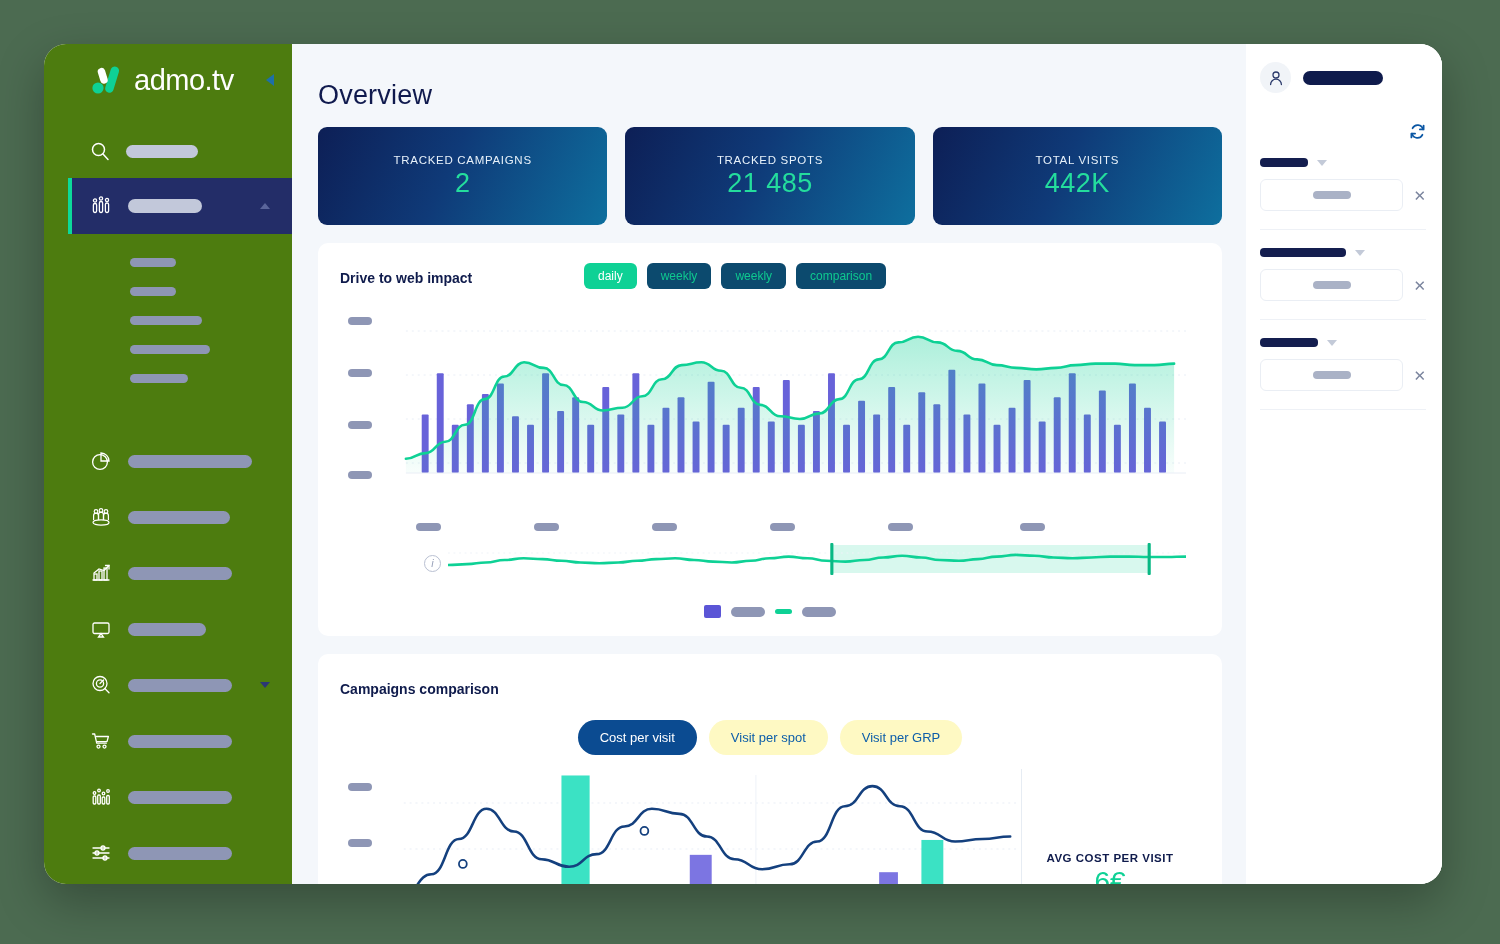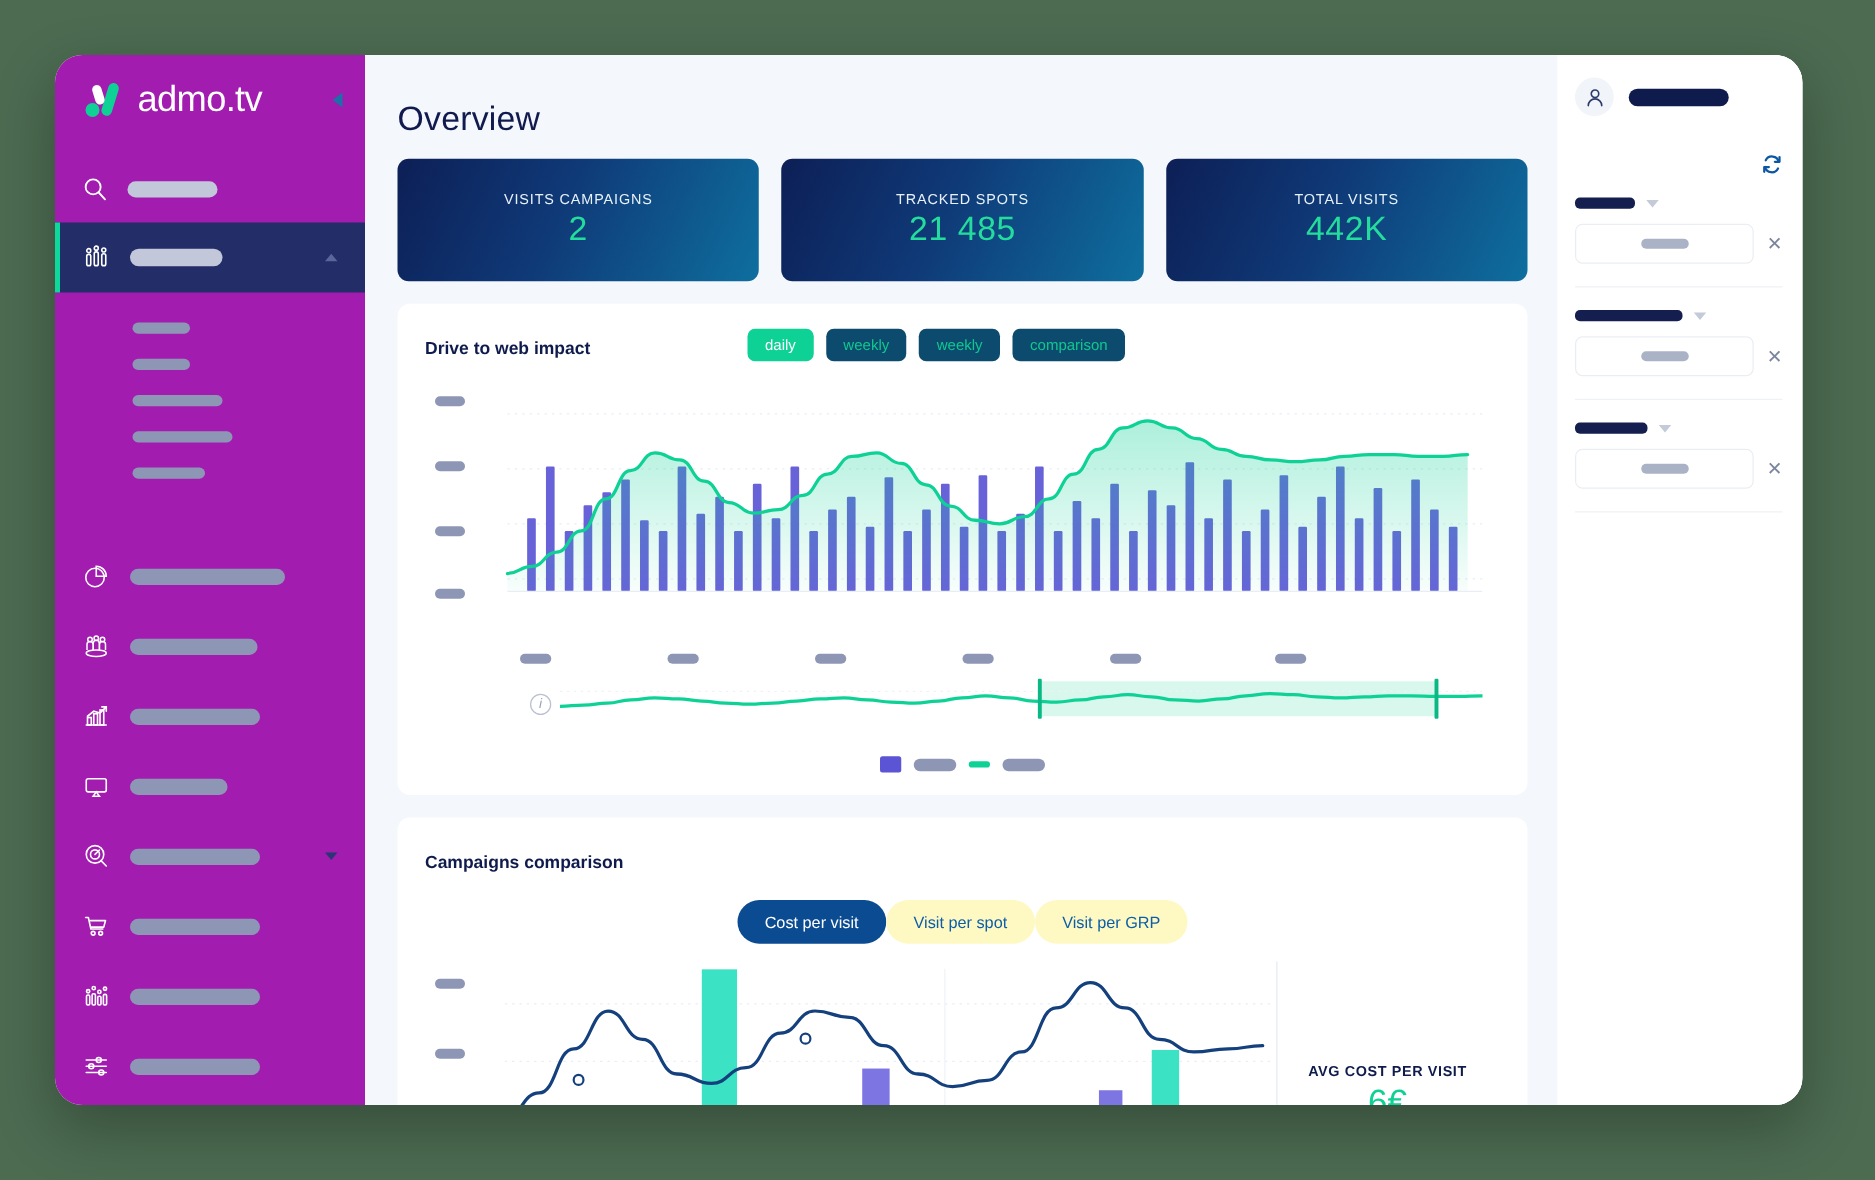--- a/index.html
+++ b/index.html
@@ -18,23 +18,24 @@
     border-radius: 22px;
     overflow: hidden;
     display: flex;
     box-shadow: 0 18px 48px rgba(0,0,0,.28);
     background: #fff;
   }
 
   
   .sidebar {
     width: 248px; flex: 0 0 248px;
-    background: #a21caf;
+    background: #4d7c0f;
     position: relative;
     color: #fff;
+    padding-left: 24px;
   }
   .brand {
     display: flex; align-items: center;
     height: 72px; padding: 0 18px 0 22px;
     gap: 10px;
   }
   .brand-mark { width: 34px; height: 32px; flex: 0 0 34px; }
   .brand-name {
     font-size: 29px; font-weight: 400; letter-spacing: -.5px;
     color: #ffffff;
@@ -117,32 +118,32 @@
   
   .panel {
     background: #fff; border-radius: 10px; margin-top: 18px;
     padding: 20px 22px 18px 22px; position: relative;
   }
   .panel-head {
     display: flex; align-items: center; position: relative; min-height: 30px;
   }
   .panel-title { font-size: 14px; font-weight: bold; color: #0f1b4c; }
   .seg-group {
-    position: absolute; left: 258px; top: 0;
+    position: absolute; left: 244px; top: 0;
     display: flex; gap: 10px;
   }
   .seg {
     border-radius: 6px; padding: 6px 14px;
     font-size: 12px; color: #0ec98f; background: #0c4a6e;
     cursor: pointer; border: none; font-family: inherit;
   }
   .seg.active { background: #0ed195; color: #ffffff; }
 
   .seg-group-pill {
-    display: flex; justify-content: center;
+    display: flex; gap: 12px; justify-content: center;
     margin-top: 16px;
   }
   .pill {
     border-radius: 18px; padding: 10px 22px;
     font-size: 13px; color: #0d5ea9; background: #fef9c3;
     cursor: pointer; border: none; font-family: inherit;
   }
   .pill.active { background: #0b4b91; color: #fff; }
 
   
@@ -388,21 +389,21 @@
       </div>
     </aside>
 
     <div class="main">
       <div class="content">
 
         <h1 class="page-title">Overview</h1>
 
         <div class="kpi-row">
           <div class="kpi">
-            <div class="kpi-label">VISITS CAMPAIGNS</div>
+            <div class="kpi-label">TRACKED CAMPAIGNS</div>
             <div class="kpi-value">2</div>
           </div>
           <div class="kpi">
             <div class="kpi-label">TRACKED SPOTS</div>
             <div class="kpi-value">21 485</div>
           </div>
           <div class="kpi">
             <div class="kpi-label">TOTAL VISITS</div>
             <div class="kpi-value">442K</div>
           </div>

